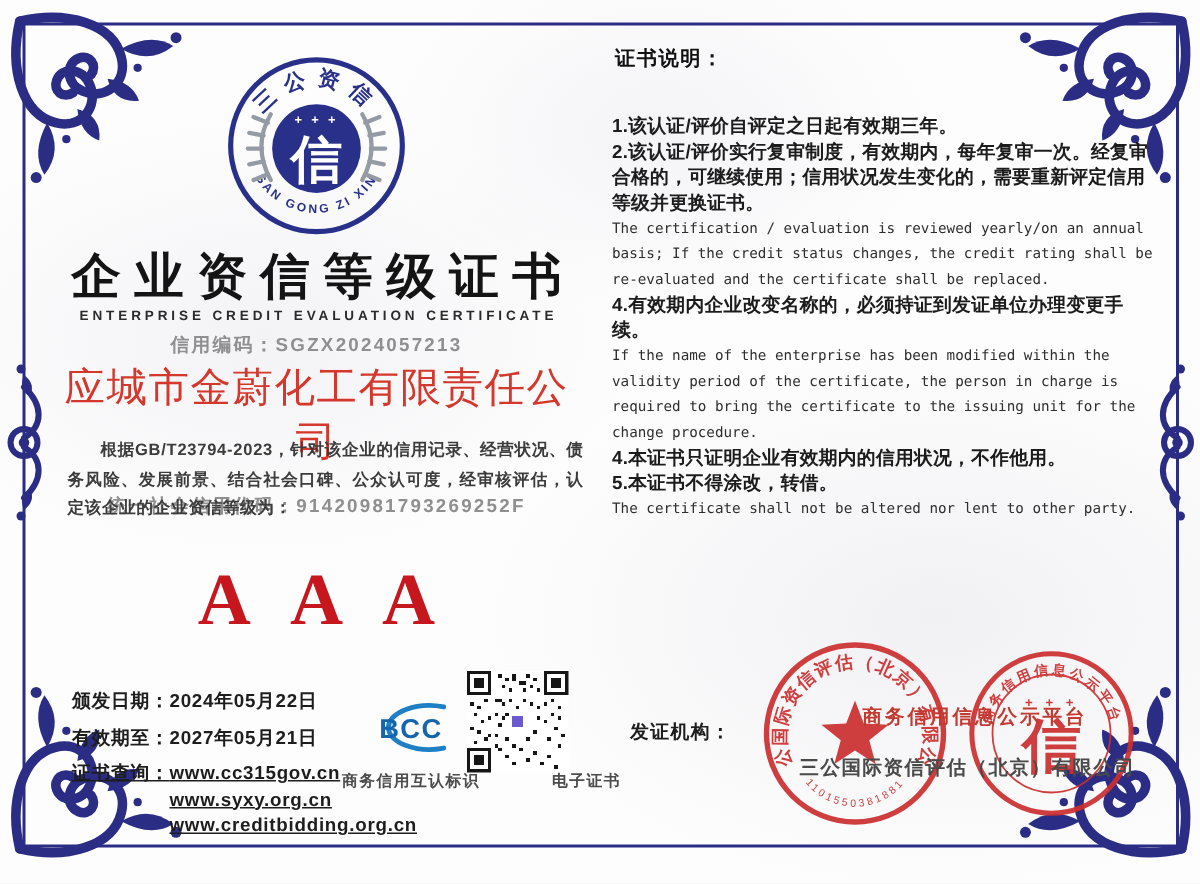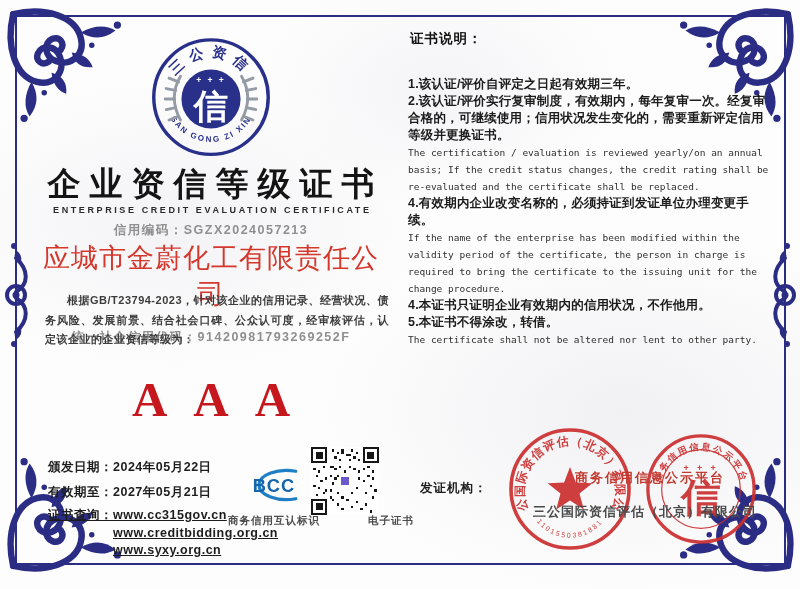--- a/index.html
+++ b/index.html
@@ -209,22 +209,22 @@
   <div class="abs inforow r1">
     <span class="lab">颁发日期：</span><span>2024年05月22日</span>
   </div>
   <div class="abs inforow r2">
     <span class="lab">有效期至：</span><span>2027年05月21日</span>
   </div>
   <div class="abs inforow query">
     <span class="lab">证书查询：</span>
     <span class="urls">
       <div>www.cc315gov.cn</div>
+      <div>www.syxy.org.cn</div>
       <div>www.creditbidding.org.cn</div>
-      <div>www.syxy.org.cn</div>
     </span>
   </div>
 
   <svg class="abs bcc-logo" viewBox="0 0 70 46">
     <path d="M 60 8 A 30 16 0 1 0 60 38" fill="none" stroke="#1f7fc4" stroke-width="3.5" stroke-linecap="round"></path>
     <text x="36" y="31" text-anchor="middle" font-size="20" font-weight="bold" fill="#1565ad" letter-spacing="1">BCC</text>
   </svg>
 
   <svg class="abs qr" viewBox="0 0 29 29" shape-rendering="crispEdges">
     <rect x="0" y="0" width="29" height="29" fill="#ffffff"></rect>

